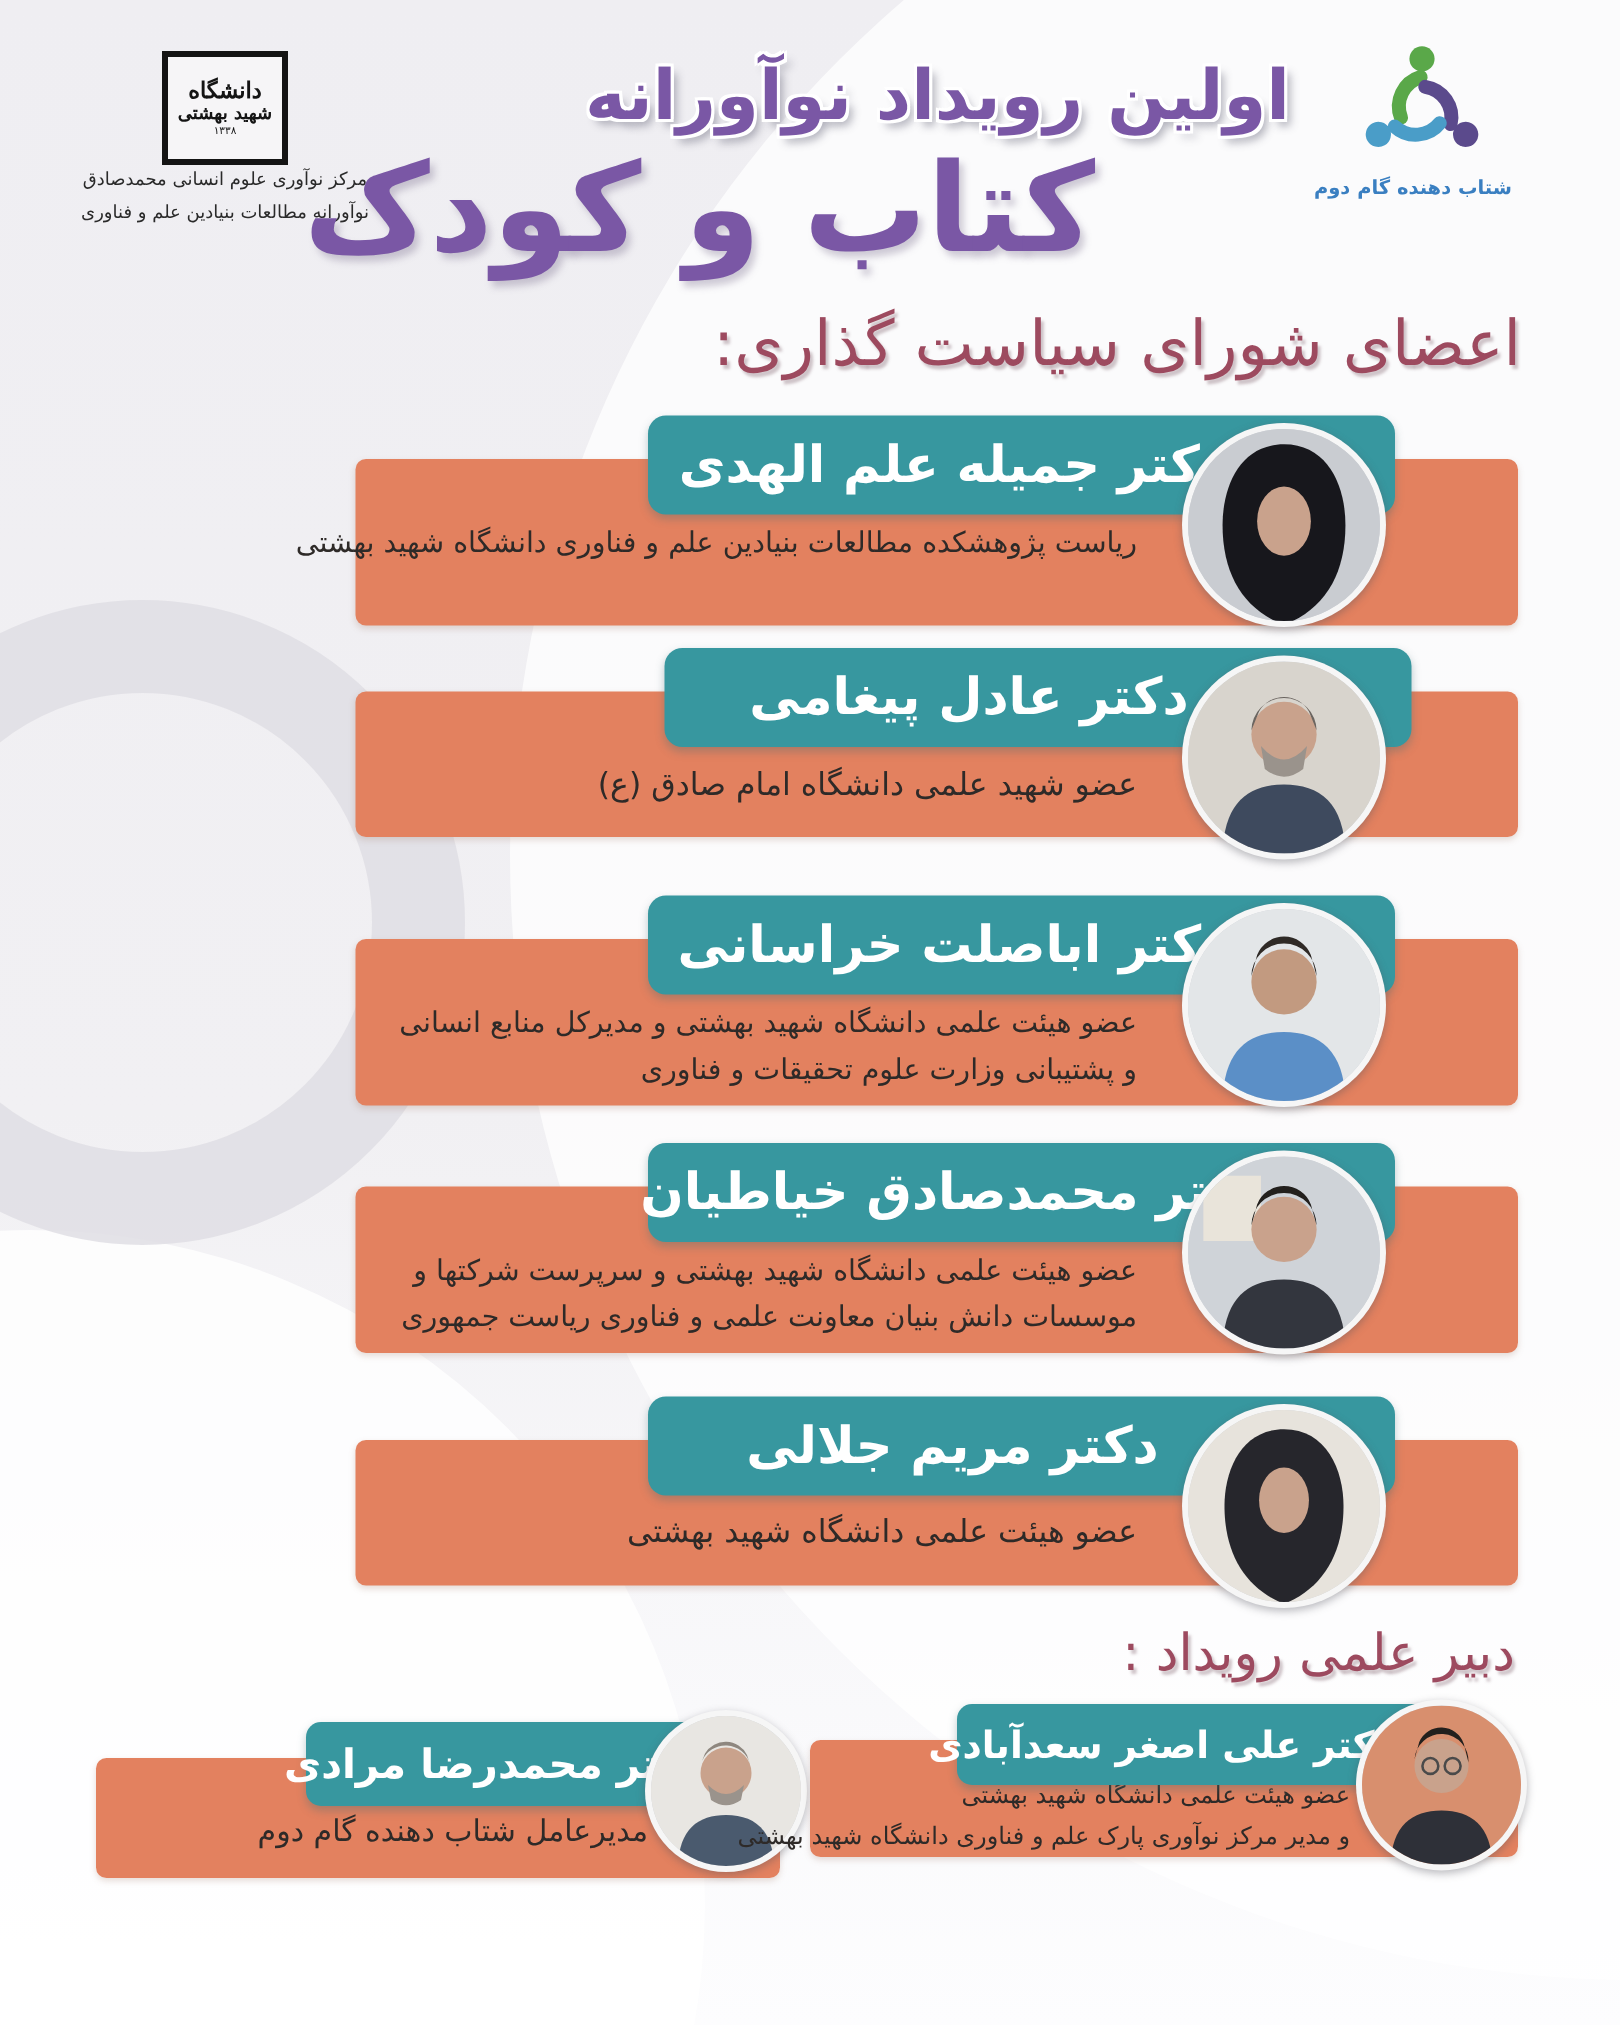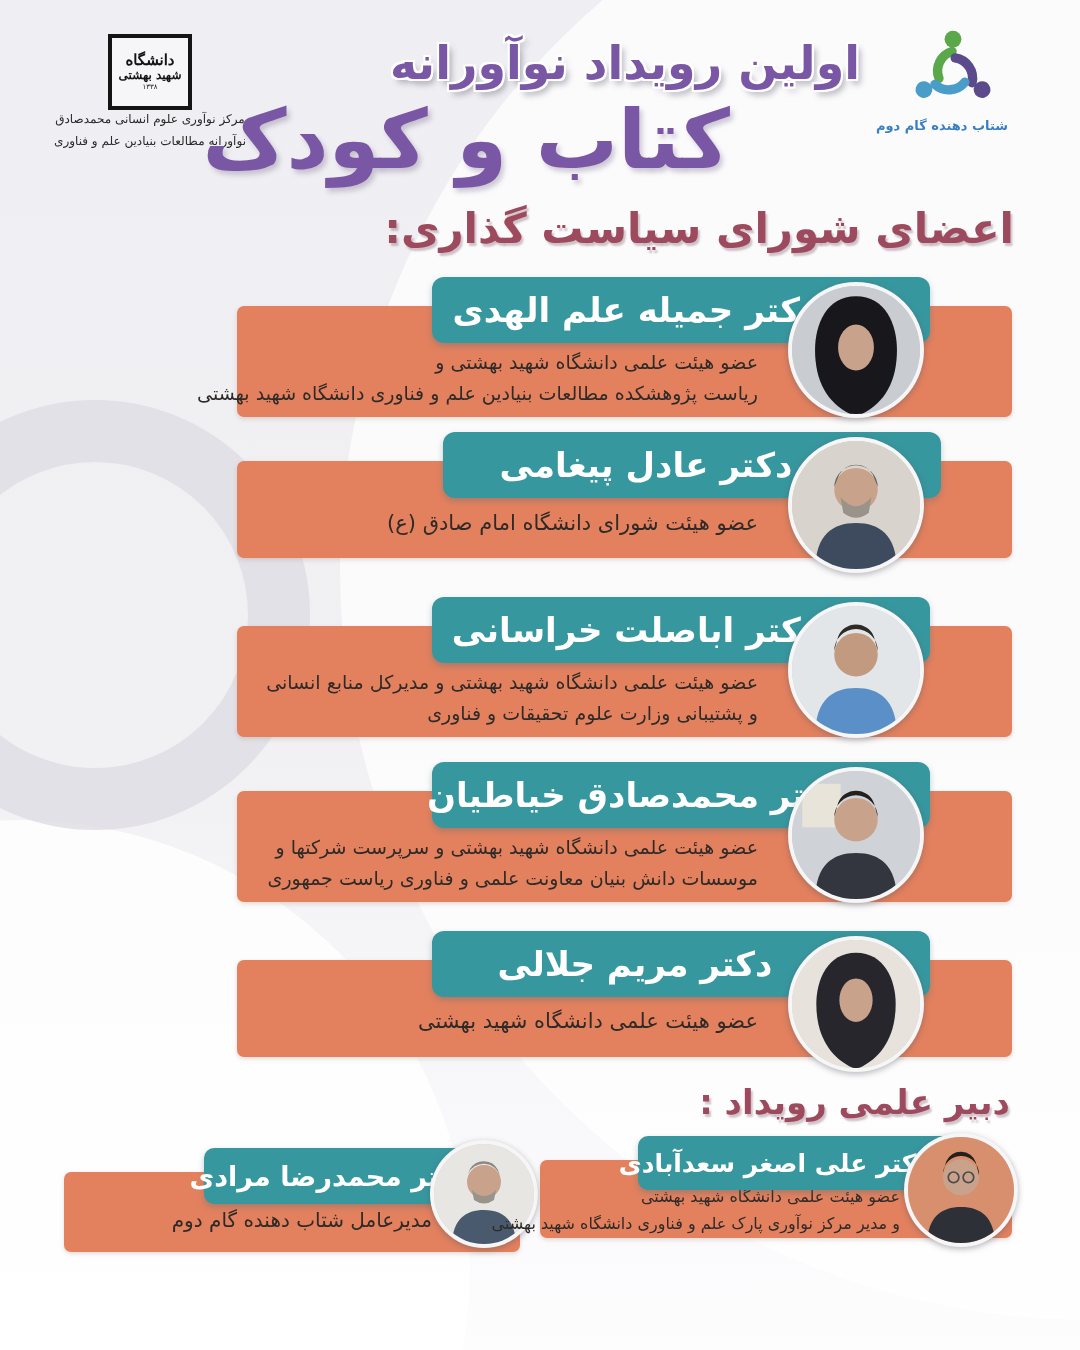--- a/index.html
+++ b/index.html
@@ -23,24 +23,24 @@
   .uni-logo .m2{font-family:"DejaVu Serif",serif;font-weight:bold;font-size:12px;color:#141414;}
   .uni-logo .yr{font-size:7px;color:#141414;margin-top:2px;}
   .uni-cap{position:absolute;left:28px;width:244px;text-align:center;color:#2a2a2a;font-size:12px;white-space:nowrap;font-family:"DejaVu Serif",serif;}
   .cap1{top:112px;} .cap2{top:134px;}
 
   .title1{position:absolute;top:36px;right:220px;font-size:46px;font-weight:bold;color:#7a57a5;white-space:nowrap;
     text-shadow:2px 0 0 #fff,-2px 0 0 #fff,0 2px 0 #fff,0 -2px 0 #fff,2px 2px 0 #fff,-2px -2px 0 #fff,2px -2px 0 #fff,-2px 2px 0 #fff,4px 5px 6px rgba(90,90,110,0.45);}
   .title2{position:absolute;top:92px;left:250px;width:480px;text-align:right;font-size:82px;font-weight:bold;color:#7a57a5;white-space:nowrap;
     text-shadow:3px 4px 5px rgba(120,110,140,0.35);}
 
-  .acc-logo{position:absolute;left:898px;top:28px;width:110px;text-align:center;}
+  .acc-logo{position:absolute;left:898px;top:28px;width:110px;text-align:left;}
   .acc-cap{margin-top:2px;font-size:13px;font-weight:bold;color:#3a7fc1;white-space:nowrap;}
 
-  .heading{position:absolute;font-weight:bold;color:#9d4a5f;white-space:nowrap;text-shadow:2px 3px 2px rgba(120,90,100,0.35);}
+  .heading{position:absolute;font-weight:normal;color:#9d4a5f;white-space:nowrap;text-shadow:2px 3px 2px rgba(120,90,100,0.35);}
   .h-council{top:204px;right:66px;font-size:42px;}
   .h-exec{top:1082px;right:calc(1080px - 622px);font-size:34px;}
   .h-sci{top:1082px;right:70px;font-size:34px;}
 
   
   .obox{position:absolute;left:237px;width:775px;background:#e3815f;border-radius:7px;box-shadow:0 2px 4px rgba(160,120,100,0.25);}
   .tbox{position:absolute;left:432px;width:498px;height:66px;background:#37979f;border-radius:12px;box-shadow:0 3px 6px rgba(70,110,115,0.35);
         display:flex;align-items:center;justify-content:center;padding-left:36px;padding-right:128px;}
   .tbox span{color:#ffffff;font-size:34px;font-weight:bold;white-space:nowrap;}
   .desc{position:absolute;right:322px;text-align:right;color:#2e2a28;font-size:19px;line-height:31px;white-space:nowrap;}
@@ -92,39 +92,38 @@
       </g>
     </svg>
     <div class="acc-cap">شتاب دهنده گام دوم</div>
   </div>
 
   <div class="heading h-council">اعضای شورای سیاست گذاری:</div>
 
   <section>
     <div class="obox" style="top:306px;height:111px;"></div>
     <div class="desc" style="top:347px;">
-      <div>عضو هیئت علمی دانشگاه شهید بهشتی و</div>
       <div>ریاست پژوهشکده مطالعات بنیادین علم و فناوری دانشگاه شهید بهشتی</div>
     </div>
     <div class="tbox" style="top:277px;">
       <span>دکتر جمیله علم الهدی</span>
     </div>
     <div class="photo" style="top:282px;">
       <svg viewBox="0 0 100 100">
         <rect width="100" height="100" fill="#c9ccd1"></rect>
         <path d="M50 8 C27 8 18 30 18 50 C18 76 29 94 50 102 C71 94 82 76 82 50 C82 30 73 8 50 8 Z" fill="#17171c"></path>
         <ellipse cx="50" cy="48" rx="14" ry="18" fill="#c9a28c"></ellipse>
       </svg>
     </div>
   </section>
 
   <section>
     <div class="obox" style="top:461px;height:97px;"></div>
     <div class="desc desc1" style="top:508px;">
-      <div>عضو هیئت شورای دانشگاه امام صادق (ع)</div>
+      <div>عضو شهید علمی دانشگاه امام صادق (ع)</div>
       <div></div>
     </div>
     <div class="tbox" style="top:432px;margin-left:11px;">
       <span>دکتر عادل پیغامی</span>
     </div>
     <div class="photo" style="top:437px;">
       <svg viewBox="0 0 100 100">
         <rect width="100" height="100" fill="#d8d4cd"></rect>
         <circle cx="50" cy="38" r="17" fill="#c9a28c"></circle>
         <path d="M33 36 a17 17 0 0 1 34 0 l-4 -10 a15 15 0 0 0 -26 0 Z" fill="#6b6560"></path>

